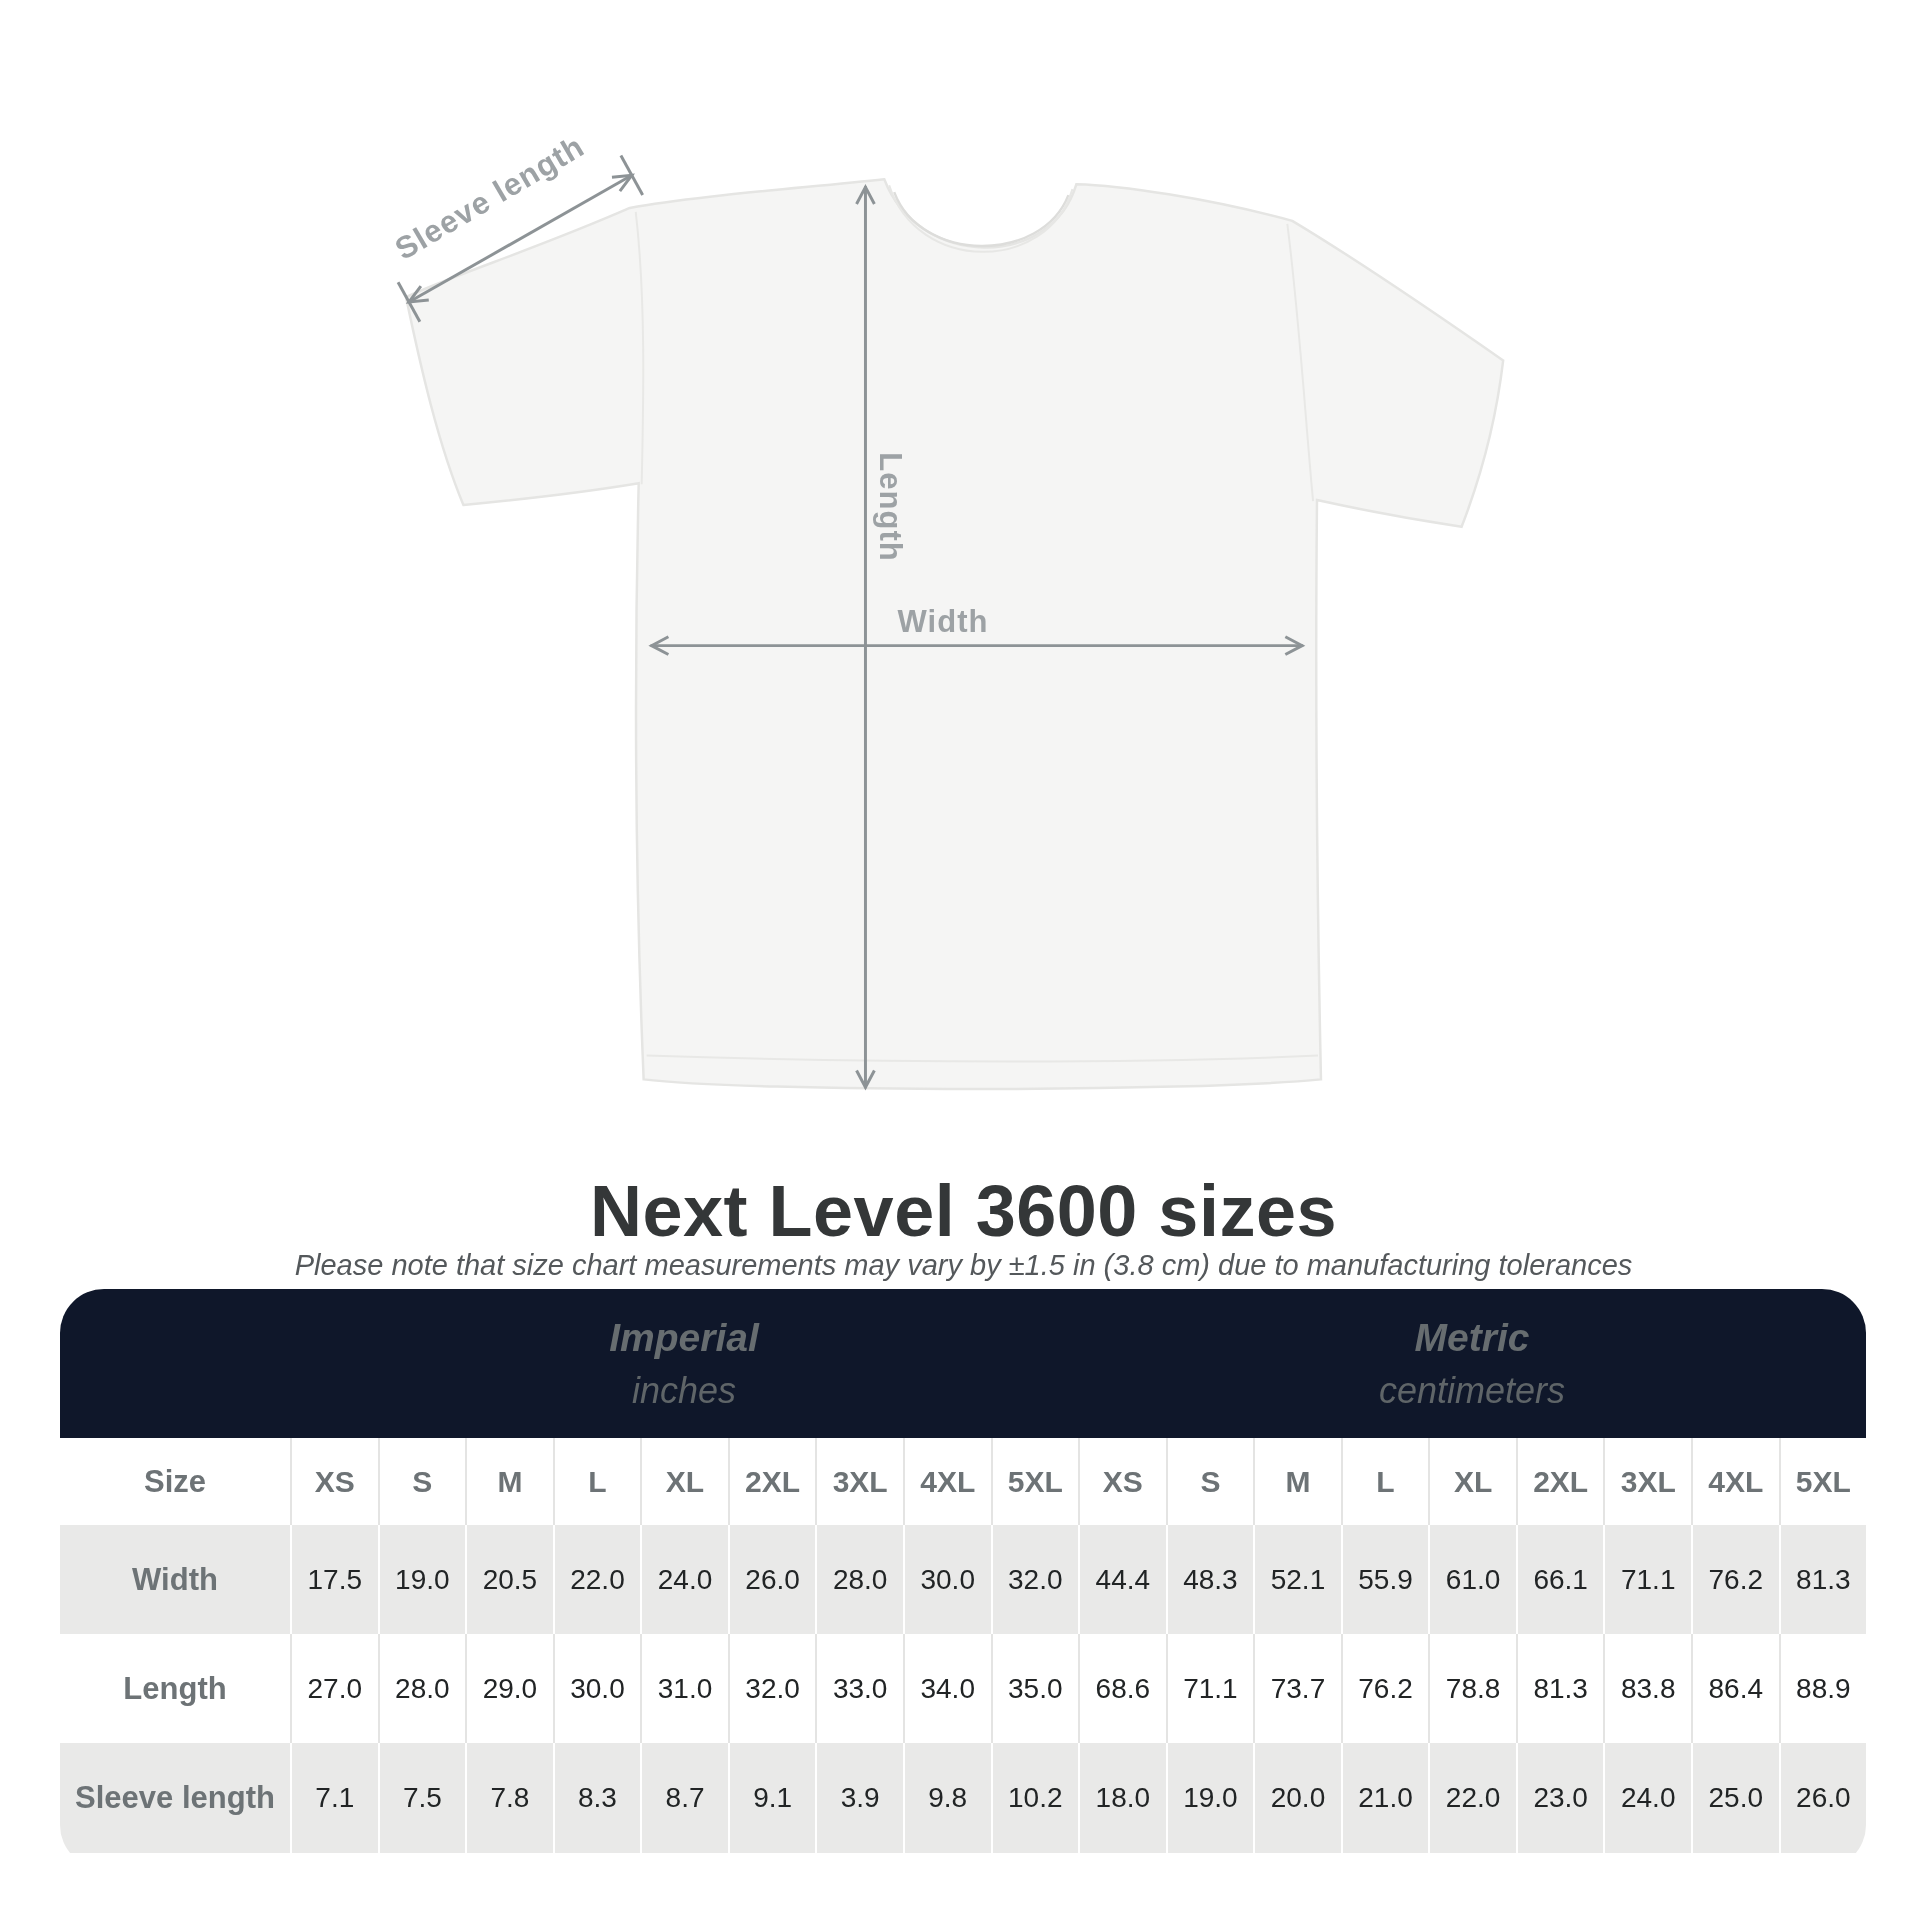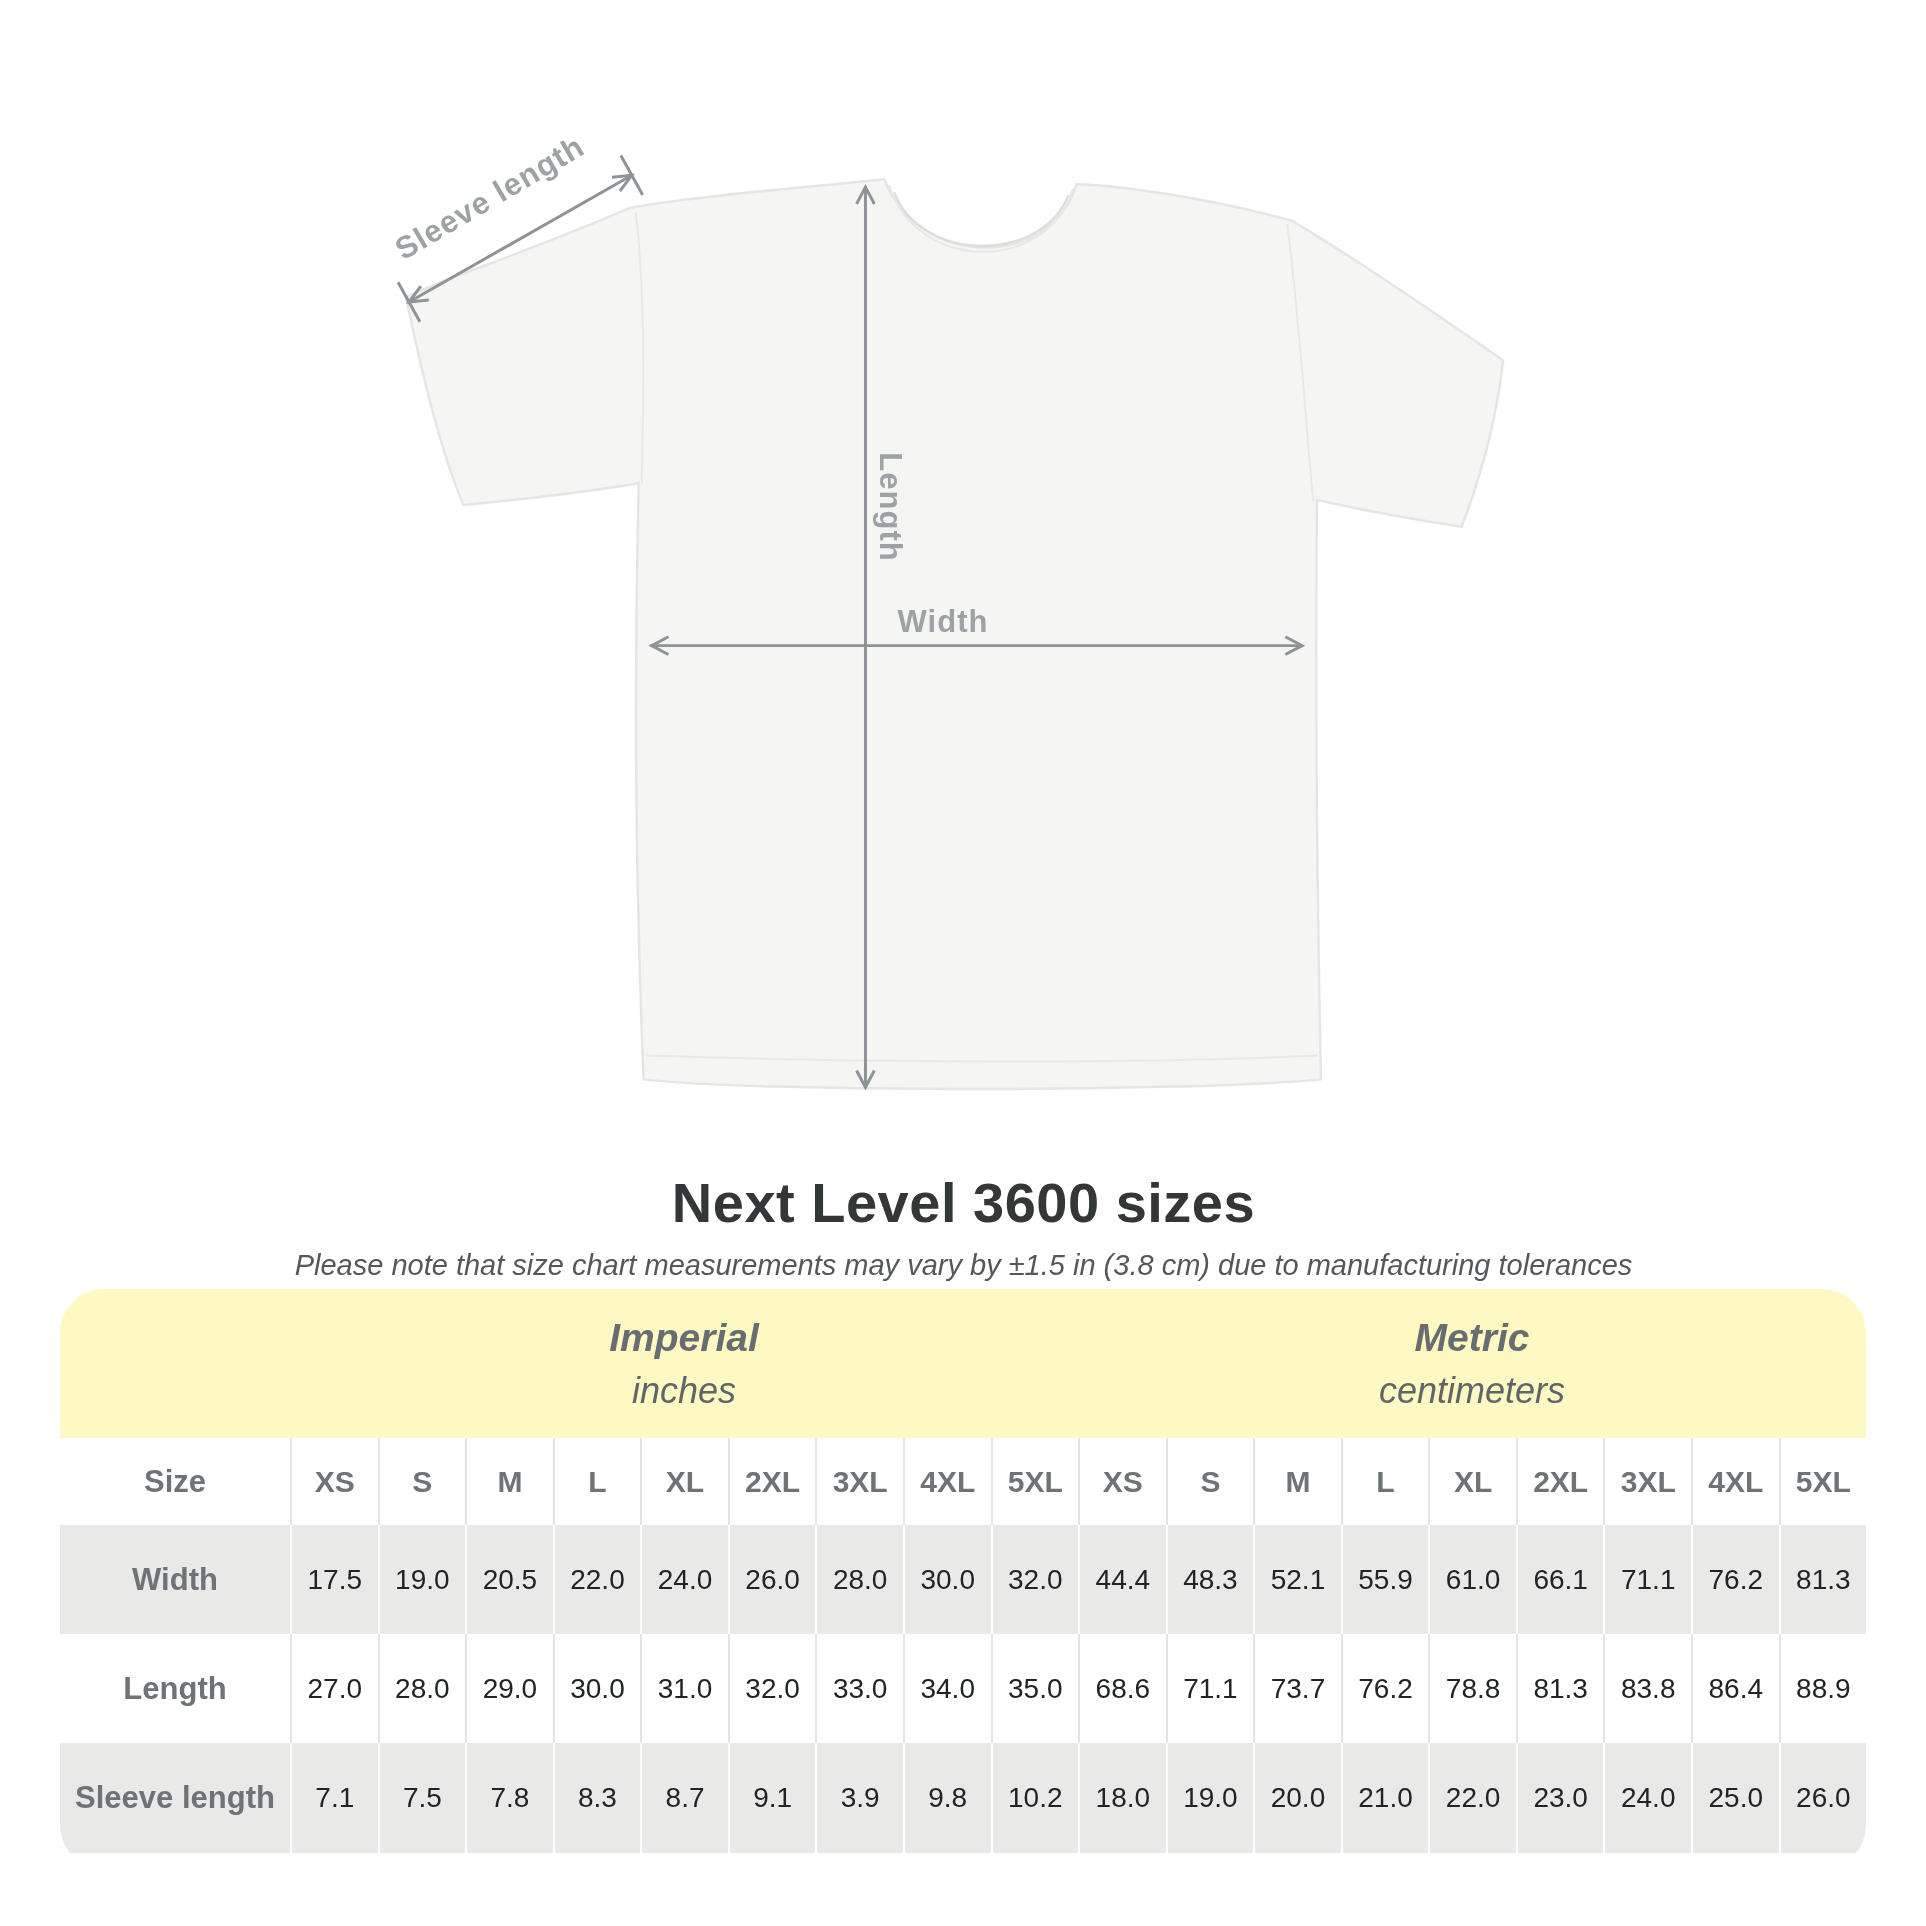--- a/index.html
+++ b/index.html
@@ -12,33 +12,33 @@
   .diagram-label{
     position:absolute;font-weight:bold;color:#9da2a5;font-size:31px;letter-spacing:1px;
     white-space:nowrap;
   }
   .label-sleeve{left:490px;top:198px;transform:translate(-50%,-50%) rotate(-30.5deg);}
   .label-length{left:890px;top:507px;transform:translate(-50%,-50%) rotate(90deg);}
   .label-width{left:943px;top:622px;transform:translate(-50%,-50%);}
   
   .page-title{
     position:absolute;left:0;top:1170px;width:1927px;text-align:center;
-    font-size:56px;font-weight:bold;color:#343738;letter-spacing:0.5px;
+    font-size:72px;font-weight:bold;color:#343738;letter-spacing:0.5px;
   }
   .page-subtitle{
     position:absolute;left:0;top:1249px;width:1927px;text-align:center;
     font-size:29px;font-style:italic;color:#54585b;
   }
   
   .table-card{
     position:absolute;left:60px;top:1289px;width:1806px;height:580px;
     border-radius:44px;overflow:hidden;background:#ffffff;
   }
   .t-row{display:flex;width:100%;}
-  .t-row.banner{height:149px;background:#fef9c3;}
+  .t-row.banner{height:149px;background:#0f172a;}
   .t-row.r-size{height:87px;background:#ffffff;--sep:#e4e4e3;}
   .t-row.r-width{height:109px;background:#e9e9e8;--sep:#ffffff;}
   .t-row.r-length{height:109px;background:#ffffff;--sep:#e4e4e3;}
   .t-row.r-sleeve{height:110px;background:#e9e9e8;--sep:#ffffff;}
   .label-cell{
     flex:0 0 230px;display:flex;align-items:center;justify-content:center;
     font-weight:bold;font-size:31px;color:#6d7376;
   }
   .cell{
     flex:1 1 0;display:flex;align-items:center;justify-content:center;

